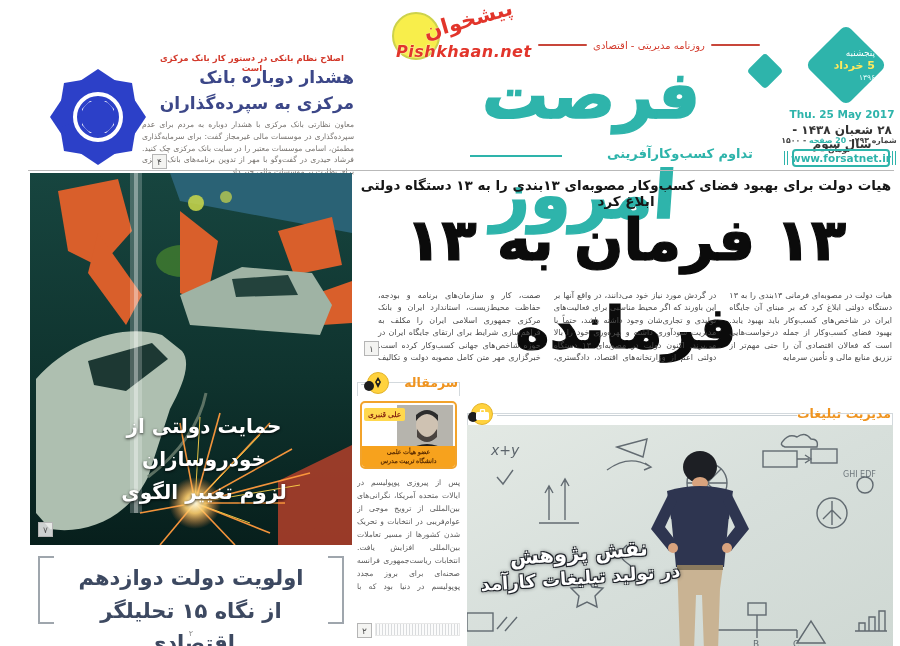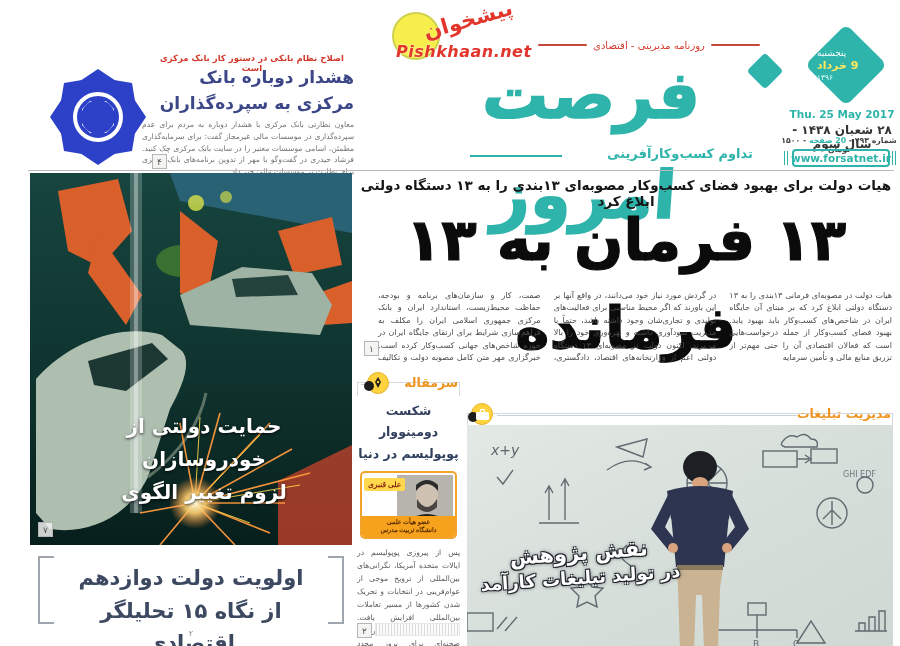--- a/index.html
+++ b/index.html
@@ -26,21 +26,21 @@
   .wm-script { position:absolute; top:8px; left:408px; width:120px; text-align:center; color:#e2352b;
                font-size:21px; font-weight:bold; transform:rotate(-16deg); direction:rtl;
                text-shadow:0 0 1px #fff; }
   .wm-url { position:absolute; top:42px; left:396px; color:#e2352b; font-size:16px; font-weight:bold;
             font-style:italic; letter-spacing:.5px; text-shadow:0 0 2px #fff; }
 
   
   .date-diamond { position:absolute; top:36px; left:817px; width:58px; height:58px; background:#2eb4ab;
                   transform:rotate(45deg); border-radius:7px; }
   .date-diamond-inner { position:absolute; top:36px; left:817px; width:58px; height:58px;
-                        display:flex; flex-direction:column; align-items:flex-end; justify-content:center;
+                        display:flex; flex-direction:column; align-items:flex-start; justify-content:center;
                         direction:rtl; line-height:1.25; }
   .dd-weekday { color:#fff; font-size:9px; }
   .dd-day { color:#ffe95e; font-size:11px; font-weight:bold; }
   .dd-year { color:#e8fffd; font-size:7.5px; }
   .date-en { position:absolute; top:108px; left:788px; width:108px; text-align:center;
              color:#2eb4ab; font-size:10.5px; font-weight:bold; }
   .date-hijri { position:absolute; top:123px; left:788px; width:108px; text-align:center;
                 color:#333; font-size:12px; font-weight:bold; direction:rtl; }
   .date-issue { position:absolute; top:136px; left:780px; width:118px; text-align:center;
                 color:#444; font-size:7.8px; font-weight:bold; direction:rtl; }
@@ -151,21 +151,21 @@
   </div>
   <div class="tag-diamond"></div>
 
   <div class="logo-title">فرصت امروز</div>
   <div class="logo-sub-line"></div>
   <div class="logo-sub">تداوم کسب‌وکارآفرینی</div>
 
   <div class="date-diamond"></div>
   <div class="date-diamond-inner">
     <span class="dd-weekday">پنجشنبه</span>
-    <span class="dd-day">9 خرداد</span>
+    <span class="dd-day">5 خرداد</span>
     <span class="dd-year">۱۳۹۶</span>
   </div>
   <div class="date-en">Thu. 25 May 2017</div>
   <div class="date-hijri">۲۸ شعبان ۱۴۳۸ - سال سوم</div>
   <div class="date-issue">
     <span>شماره ۷۹۳</span> -
     <span class="teal">20 صفحه</span> -
     <span>۱۵۰۰ تومان</span>
   </div>
   <div class="site-hatch" style="left:784px"></div>
@@ -281,24 +281,20 @@
     <div class="sec-hd">
       <div class="sec-frame"></div>
       <span class="sec-ttl">سرمقاله</span>
       <span class="sec-ln" style="left:4px; width:8px;"></span>
       <span class="sec-ic" style="left:10px">
         <svg width="12" height="12" viewBox="0 0 12 12">
             <path d="M6,0 L9,5 L6,11 L3,5 Z" fill="#1d1d1d"></path>
             <circle cx="6" cy="5" r="1.2" fill="#ffd23e"></circle>
           </svg>
       </span>
-    </div>
-    <div class="ed-headline">
-      <div>شکست دومینووار</div>
-      <div>پوپولیسم در دنیا</div>
     </div>
     <div class="author-card">
       <svg class="author-photo" viewBox="0 0 56 46" preserveAspectRatio="none">
         <rect width="56" height="46" fill="#c9c6c0"></rect>
         <rect width="56" height="46" fill="#9c9892" opacity=".4"></rect>
         <ellipse cx="30" cy="20" rx="11" ry="13" fill="#cfc2b2"></ellipse>
         <path d="M19,16 Q30,2 41,16 L41,10 Q30,0 19,10 Z" fill="#2c2c2c"></path>
         <path d="M20,24 Q30,40 40,24 L40,32 Q30,42 20,32 Z" fill="#4a4440"></path>
         <path d="M10,46 Q30,32 50,46 Z" fill="#1f1f1f"></path>
       </svg>

